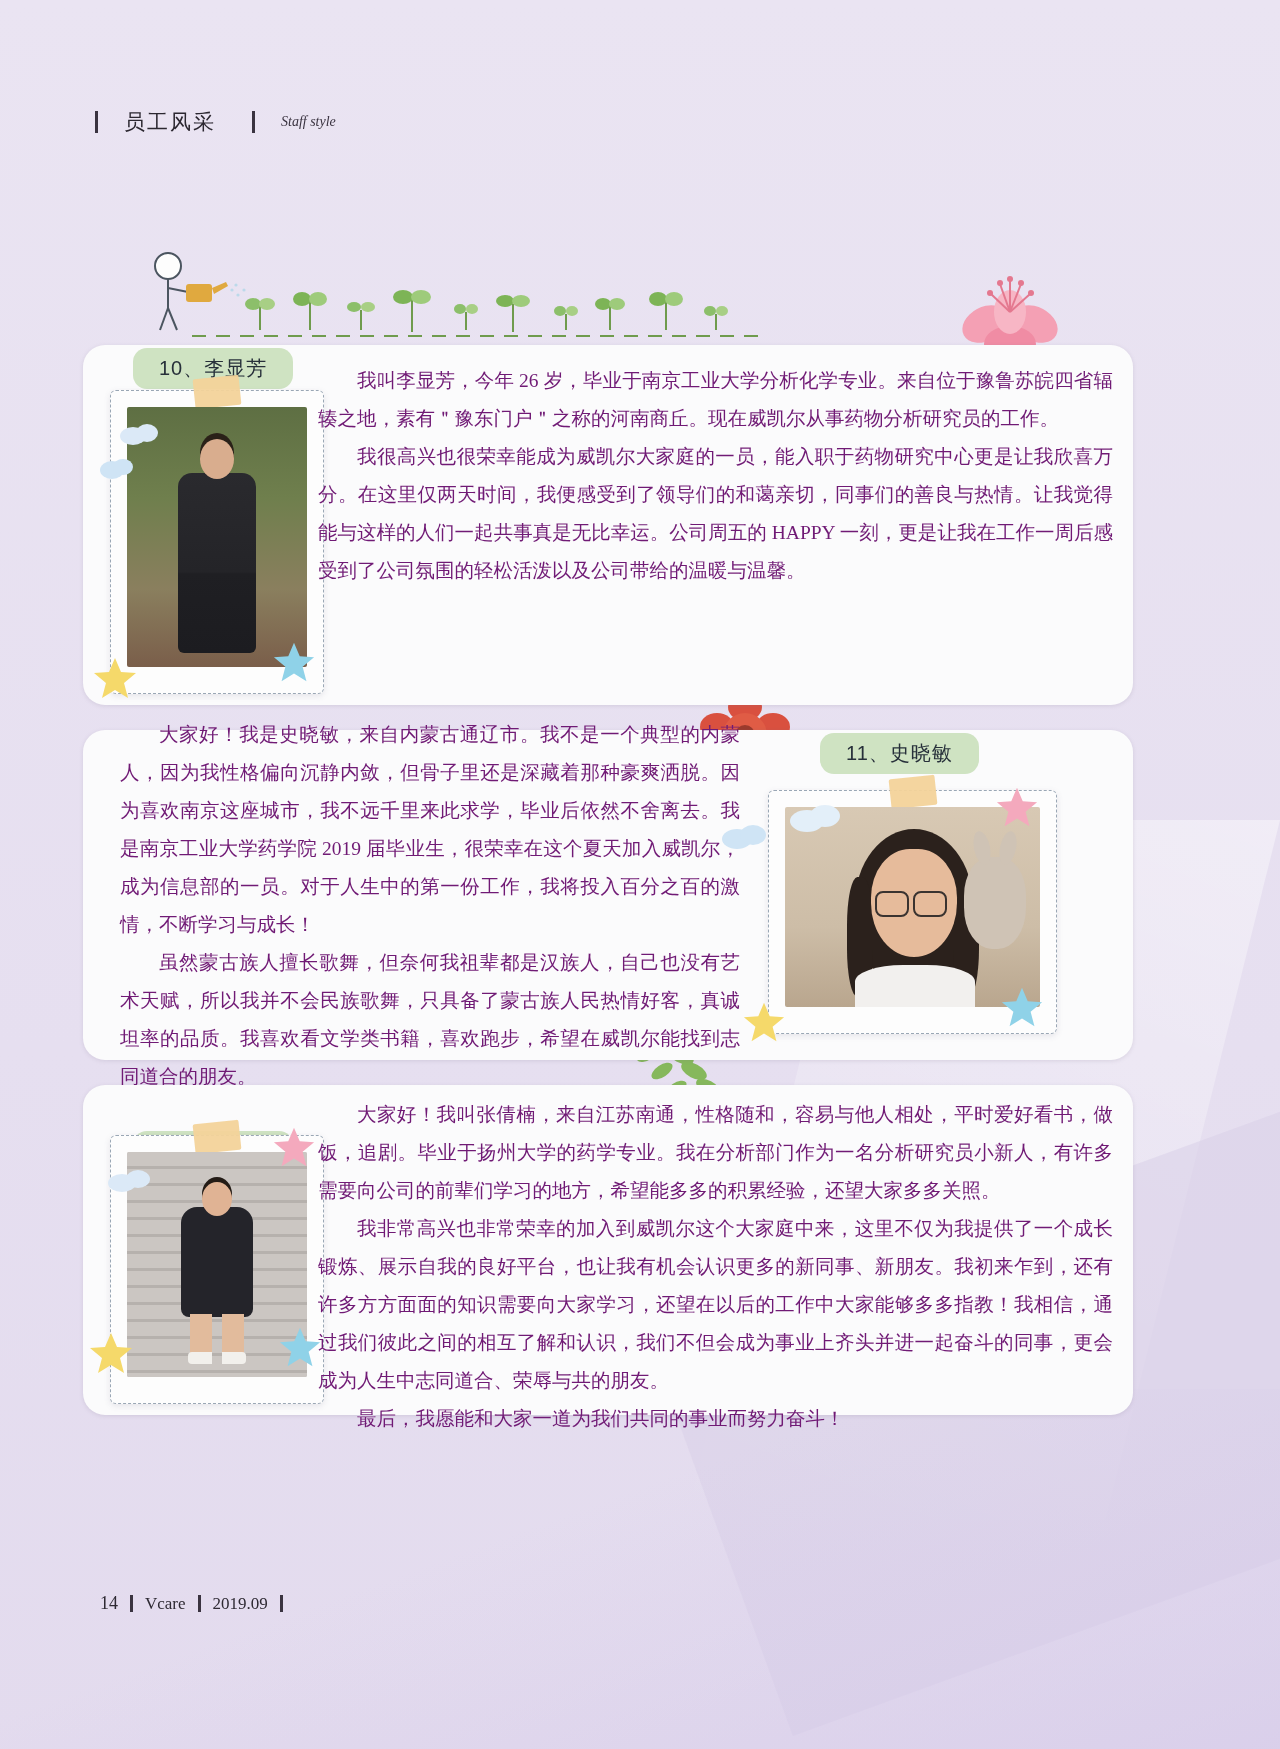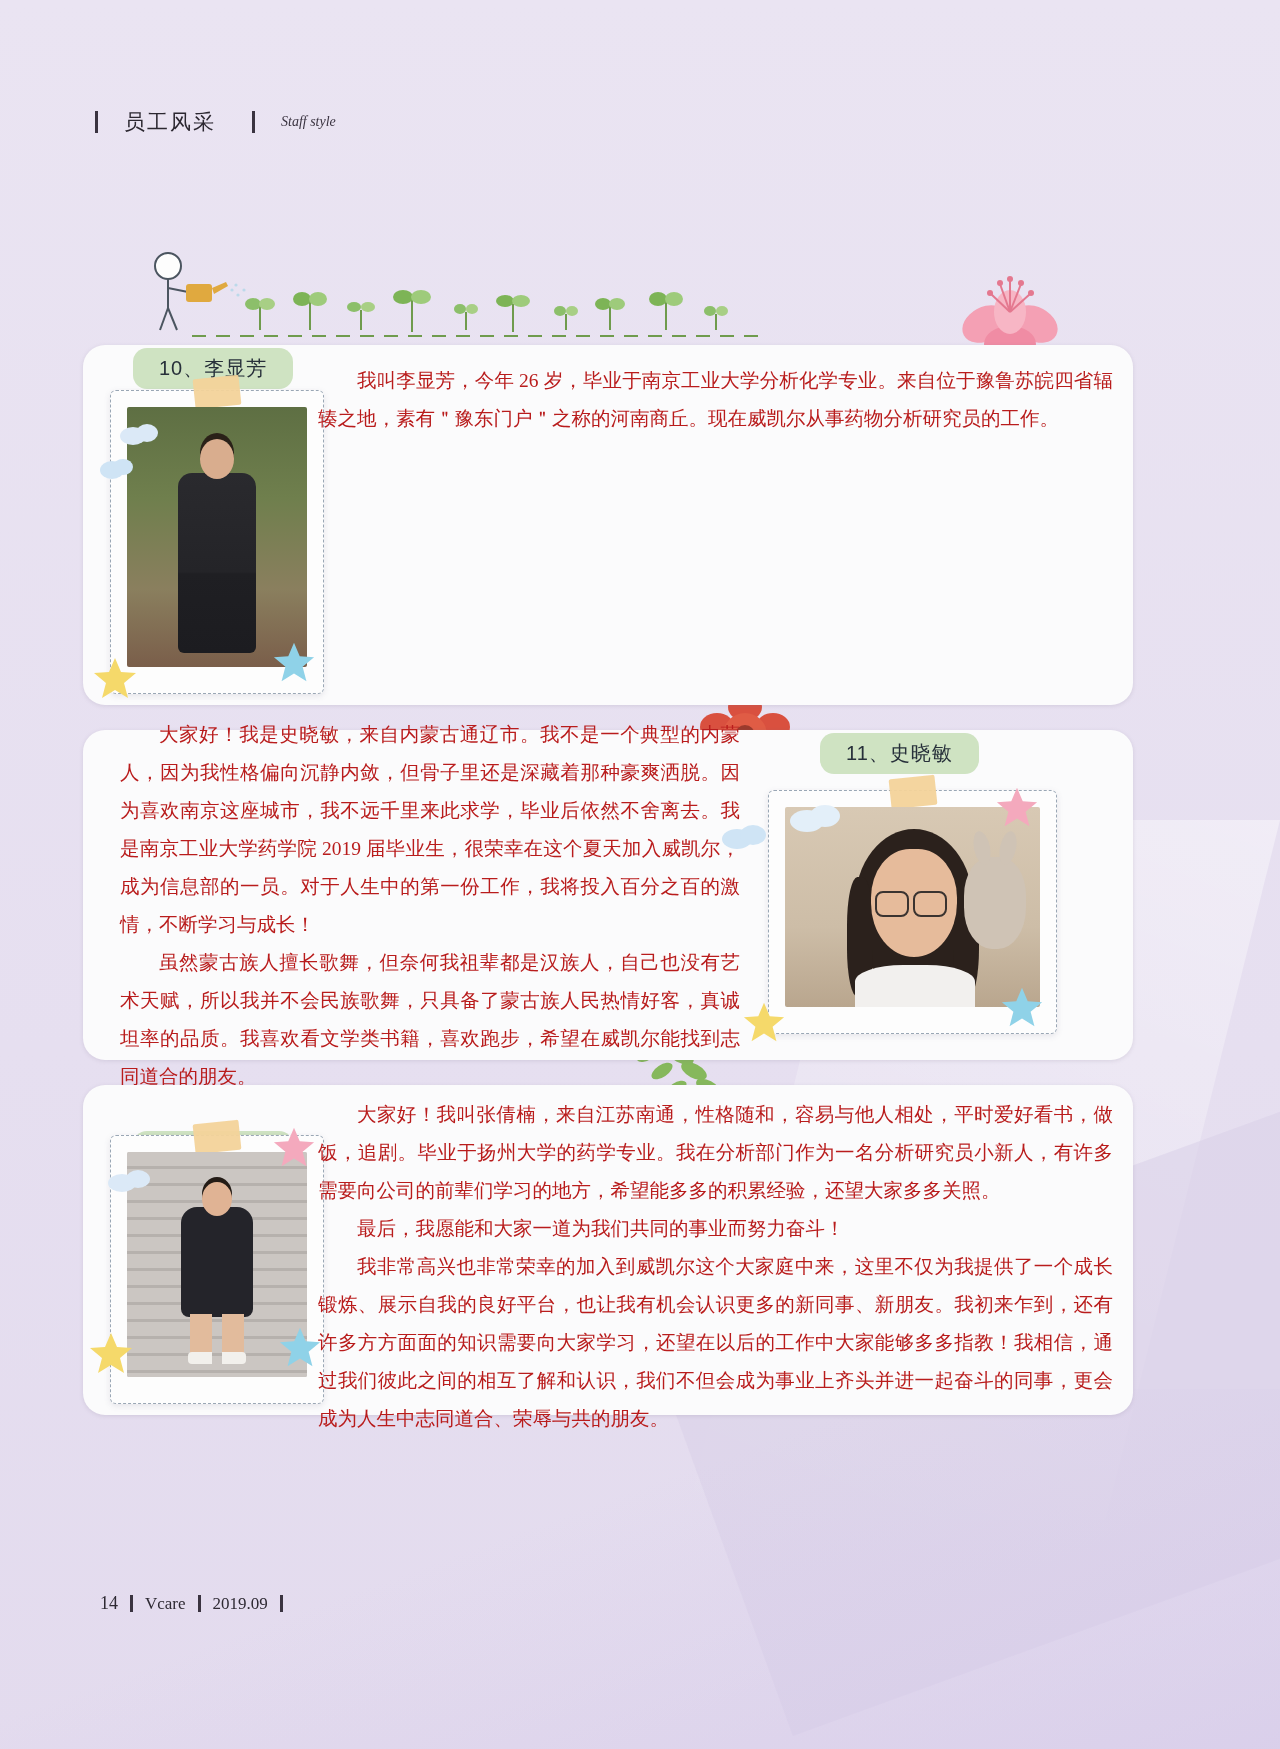--- a/index.html
+++ b/index.html
@@ -103,21 +103,21 @@
     position:absolute; top:-14px; left:50%; transform:translateX(-50%) rotate(-6deg);
     width:46px; height:30px; background:#f3d39a; opacity:.95; border-radius:2px;
   }
 
   
   .body-text {
     position:absolute;
     font-family:"Liberation Serif", serif;
     font-size:19.5px;
     line-height:1.95;
-    color:#b91c1c;
+    color:#701a75;
     text-align:justify;
     text-justify:inter-ideograph;
   }
   .body-text p { margin:0; text-indent:2em; }
   #text1 { left:318px; top:362px; width:795px; }
   #text2 { left:120px; top:716px; width:620px; }
   #text3 { left:318px; top:1096px; width:795px; }
 
   
   .footer {
@@ -390,20 +390,21 @@
   </div>
   <div style="position:absolute;left:120px;top:420px;">
     <svg width="40" height="26" viewBox="0 0 40 26">
         <ellipse cx="13" cy="16" rx="13" ry="9" fill="#dbe9f7"></ellipse>
         <ellipse cx="27" cy="13" rx="11" ry="9" fill="#dbe9f7"></ellipse>
       </svg>
   </div>
 
   <div class="body-text" id="text1">
     <p>我叫李显芳，今年 26 岁，毕业于南京工业大学分析化学专业。来自位于豫鲁苏皖四省辐辏之地，素有＂豫东门户＂之称的河南商丘。现在威凯尔从事药物分析研究员的工作。</p>
+    <p>我很高兴也很荣幸能成为威凯尔大家庭的一员，能入职于药物研究中心更是让我欣喜万分。在这里仅两天时间，我便感受到了领导们的和蔼亲切，同事们的善良与热情。让我觉得能与这样的人们一起共事真是无比幸运。公司周五的 HAPPY 一刻，更是让我在工作一周后感受到了公司氛围的轻松活泼以及公司带给的温暖与温馨。</p>
   </div>
 
   <div class="card" id="card2"></div>
 
   <div class="nametag" id="tag2">11、史晓敏</div>
 
   <div class="polaroid" id="photo2">
     <div class="tape"></div>
     <div class="photo ph2">
       <div class="hair"></div>
@@ -480,22 +481,22 @@
       </svg>
   </div>
   <div style="position:absolute;left:278px;top:1325px;">
     <svg width="44" height="44" viewBox="0 0 46 46">
         <polygon points="23,3 29,17 44,18 32,28 36,43 23,35 10,43 14,28 2,18 17,17" fill="#8fd2e8"></polygon>
       </svg>
   </div>
 
   <div class="body-text" id="text3">
     <p>大家好！我叫张倩楠，来自江苏南通，性格随和，容易与他人相处，平时爱好看书，做饭，追剧。毕业于扬州大学的药学专业。我在分析部门作为一名分析研究员小新人，有许多需要向公司的前辈们学习的地方，希望能多多的积累经验，还望大家多多关照。</p>
+    <p>我非常高兴也非常荣幸的加入到威凯尔这个大家庭中来，这里不仅为我提供了一个成长锻炼、展示自我的良好平台，也让我有机会认识更多的新同事、新朋友。我初来乍到，还有许多方方面面的知识需要向大家学习，还望在以后的工作中大家能够多多指教！我相信，通过我们彼此之间的相互了解和认识，我们不但会成为事业上齐头并进一起奋斗的同事，更会成为人生中志同道合、荣辱与共的朋友。</p>
     <p>最后，我愿能和大家一道为我们共同的事业而努力奋斗！</p>
-    <p>我非常高兴也非常荣幸的加入到威凯尔这个大家庭中来，这里不仅为我提供了一个成长锻炼、展示自我的良好平台，也让我有机会认识更多的新同事、新朋友。我初来乍到，还有许多方方面面的知识需要向大家学习，还望在以后的工作中大家能够多多指教！我相信，通过我们彼此之间的相互了解和认识，我们不但会成为事业上齐头并进一起奋斗的同事，更会成为人生中志同道合、荣辱与共的朋友。</p>
   </div>
 
   <div class="footer">
     <span class="num">14</span>
     <span class="fbar"></span>
     <span>Vcare</span>
     <span class="fbar"></span>
     <span>2019.09</span>
     <span class="fbar"></span>
   </div>

